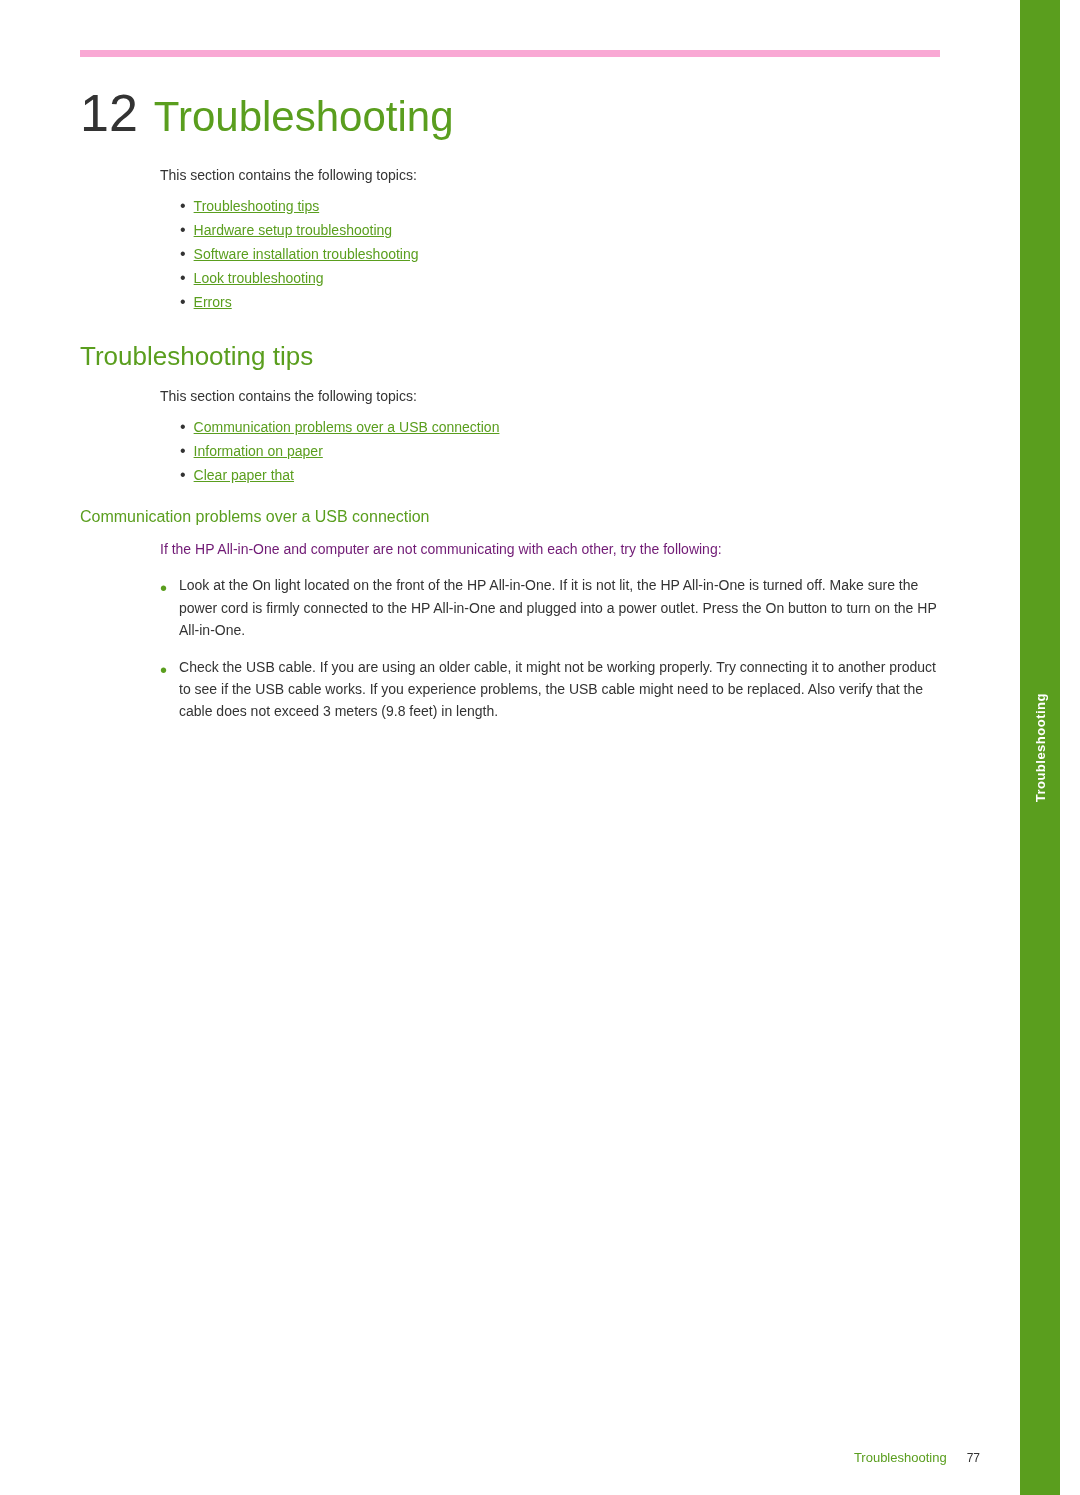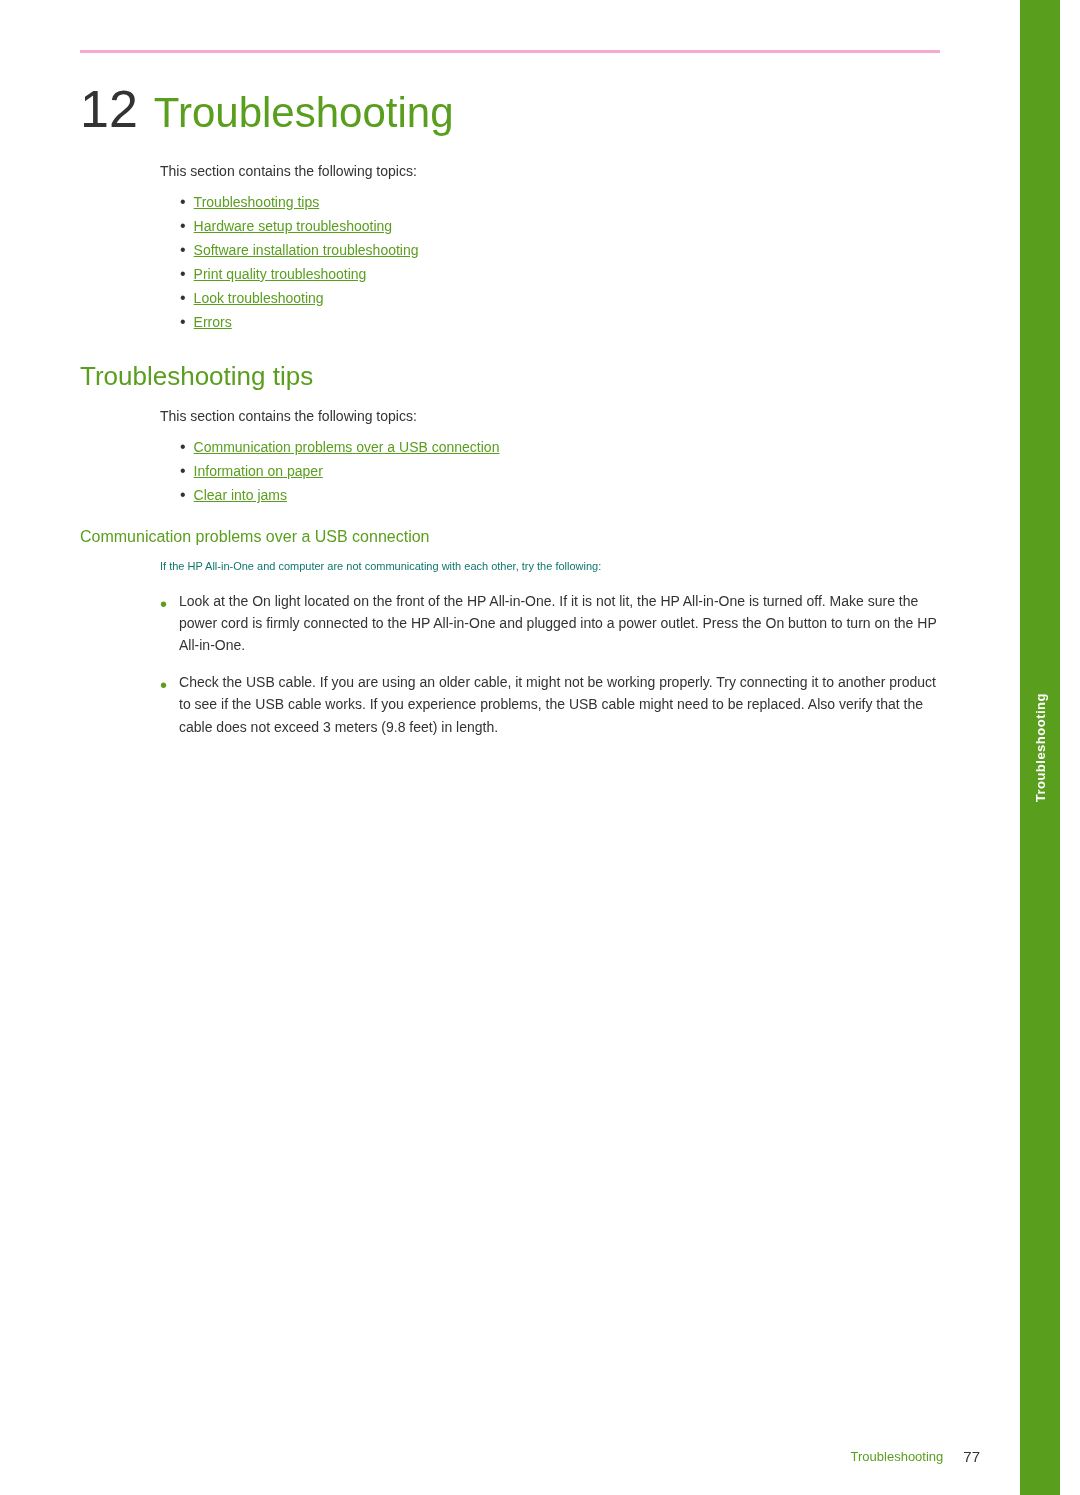--- a/index.html
+++ b/index.html
@@ -50,21 +50,21 @@
       letter-spacing: 0.5px;
       white-space: nowrap;
     }
 
     .chapter-title {
       display: flex;
       align-items: baseline;
       gap: 16px;
       margin-bottom: 20px;
       padding-bottom: 8px;
-      border-top: 3px solid #f9a8d4;
+      border-top: 7px solid #f9a8d4;
       padding-top: 30px;
     }
 
     .chapter-number {
       font-size: 52px;
       font-weight: normal;
       color: #333;
       line-height: 1;
     }
 
@@ -155,22 +155,22 @@
       font-size: 14px;
     }
 
     .usb-section {
       margin-bottom: 20px;
     }
 
     .usb-intro {
       margin-left: 80px;
       margin-bottom: 14px;
-      font-size: 11px;
-      color: #0f766e;
+      font-size: 14px;
+      color: #701a75;
       line-height: 1.6;
     }
 
     .bullet-list {
       margin-left: 80px;
       list-style: none;
     }
 
     .bullet-list li {
       display: flex;
@@ -207,21 +207,21 @@
       gap: 20px;
       align-items: center;
     }
 
     .footer-chapter {
       color: #5a9e1e;
       font-size: 13px;
     }
 
     .footer-page {
-      font-size: 15px;
+      font-size: 12px;
       color: #333;
     }
   </style>
 </head>
 <body>
 
 <div class="page-container">
   <div class="main-content">
 
     <div class="chapter-title">
@@ -235,44 +235,41 @@
       <li>
         <a href="#troubleshooting-tips">Troubleshooting tips</a>
       </li>
       <li>
         <a href="#hardware-setup">Hardware setup troubleshooting</a>
       </li>
       <li>
         <a href="#software-installation">Software installation troubleshooting</a>
       </li>
       <li>
-        <a href="#print-quality">Print quality troubleshooting</a>
-      </li>
-      <li>
         <a href="#copy">Look troubleshooting</a>
       </li>
       <li>
         <a href="#errors">Errors</a>
       </li>
     </ul>
 
     <div id="troubleshooting-tips">
       <h2 class="section-title">Troubleshooting tips</h2>
 
       <p class="section-intro">This section contains the following topics:</p>
 
       <ul class="section-list">
         <li>
           <a href="#usb">Communication problems over a USB connection</a>
         </li>
         <li>
           <a href="#paper">Information on paper</a>
         </li>
         <li>
-          <a href="#paper-jams">Clear into jams</a>
+          <a href="#paper-jams">Clear paper that</a>
         </li>
       </ul>
     </div>
 
     <div id="usb" class="usb-section">
       <h3 class="subsection-title">Communication problems over a USB connection</h3>
 
       <p class="usb-intro">If the HP All-in-One and computer are not communicating with each other, try the following:</p>
 
       <ul class="bullet-list">

